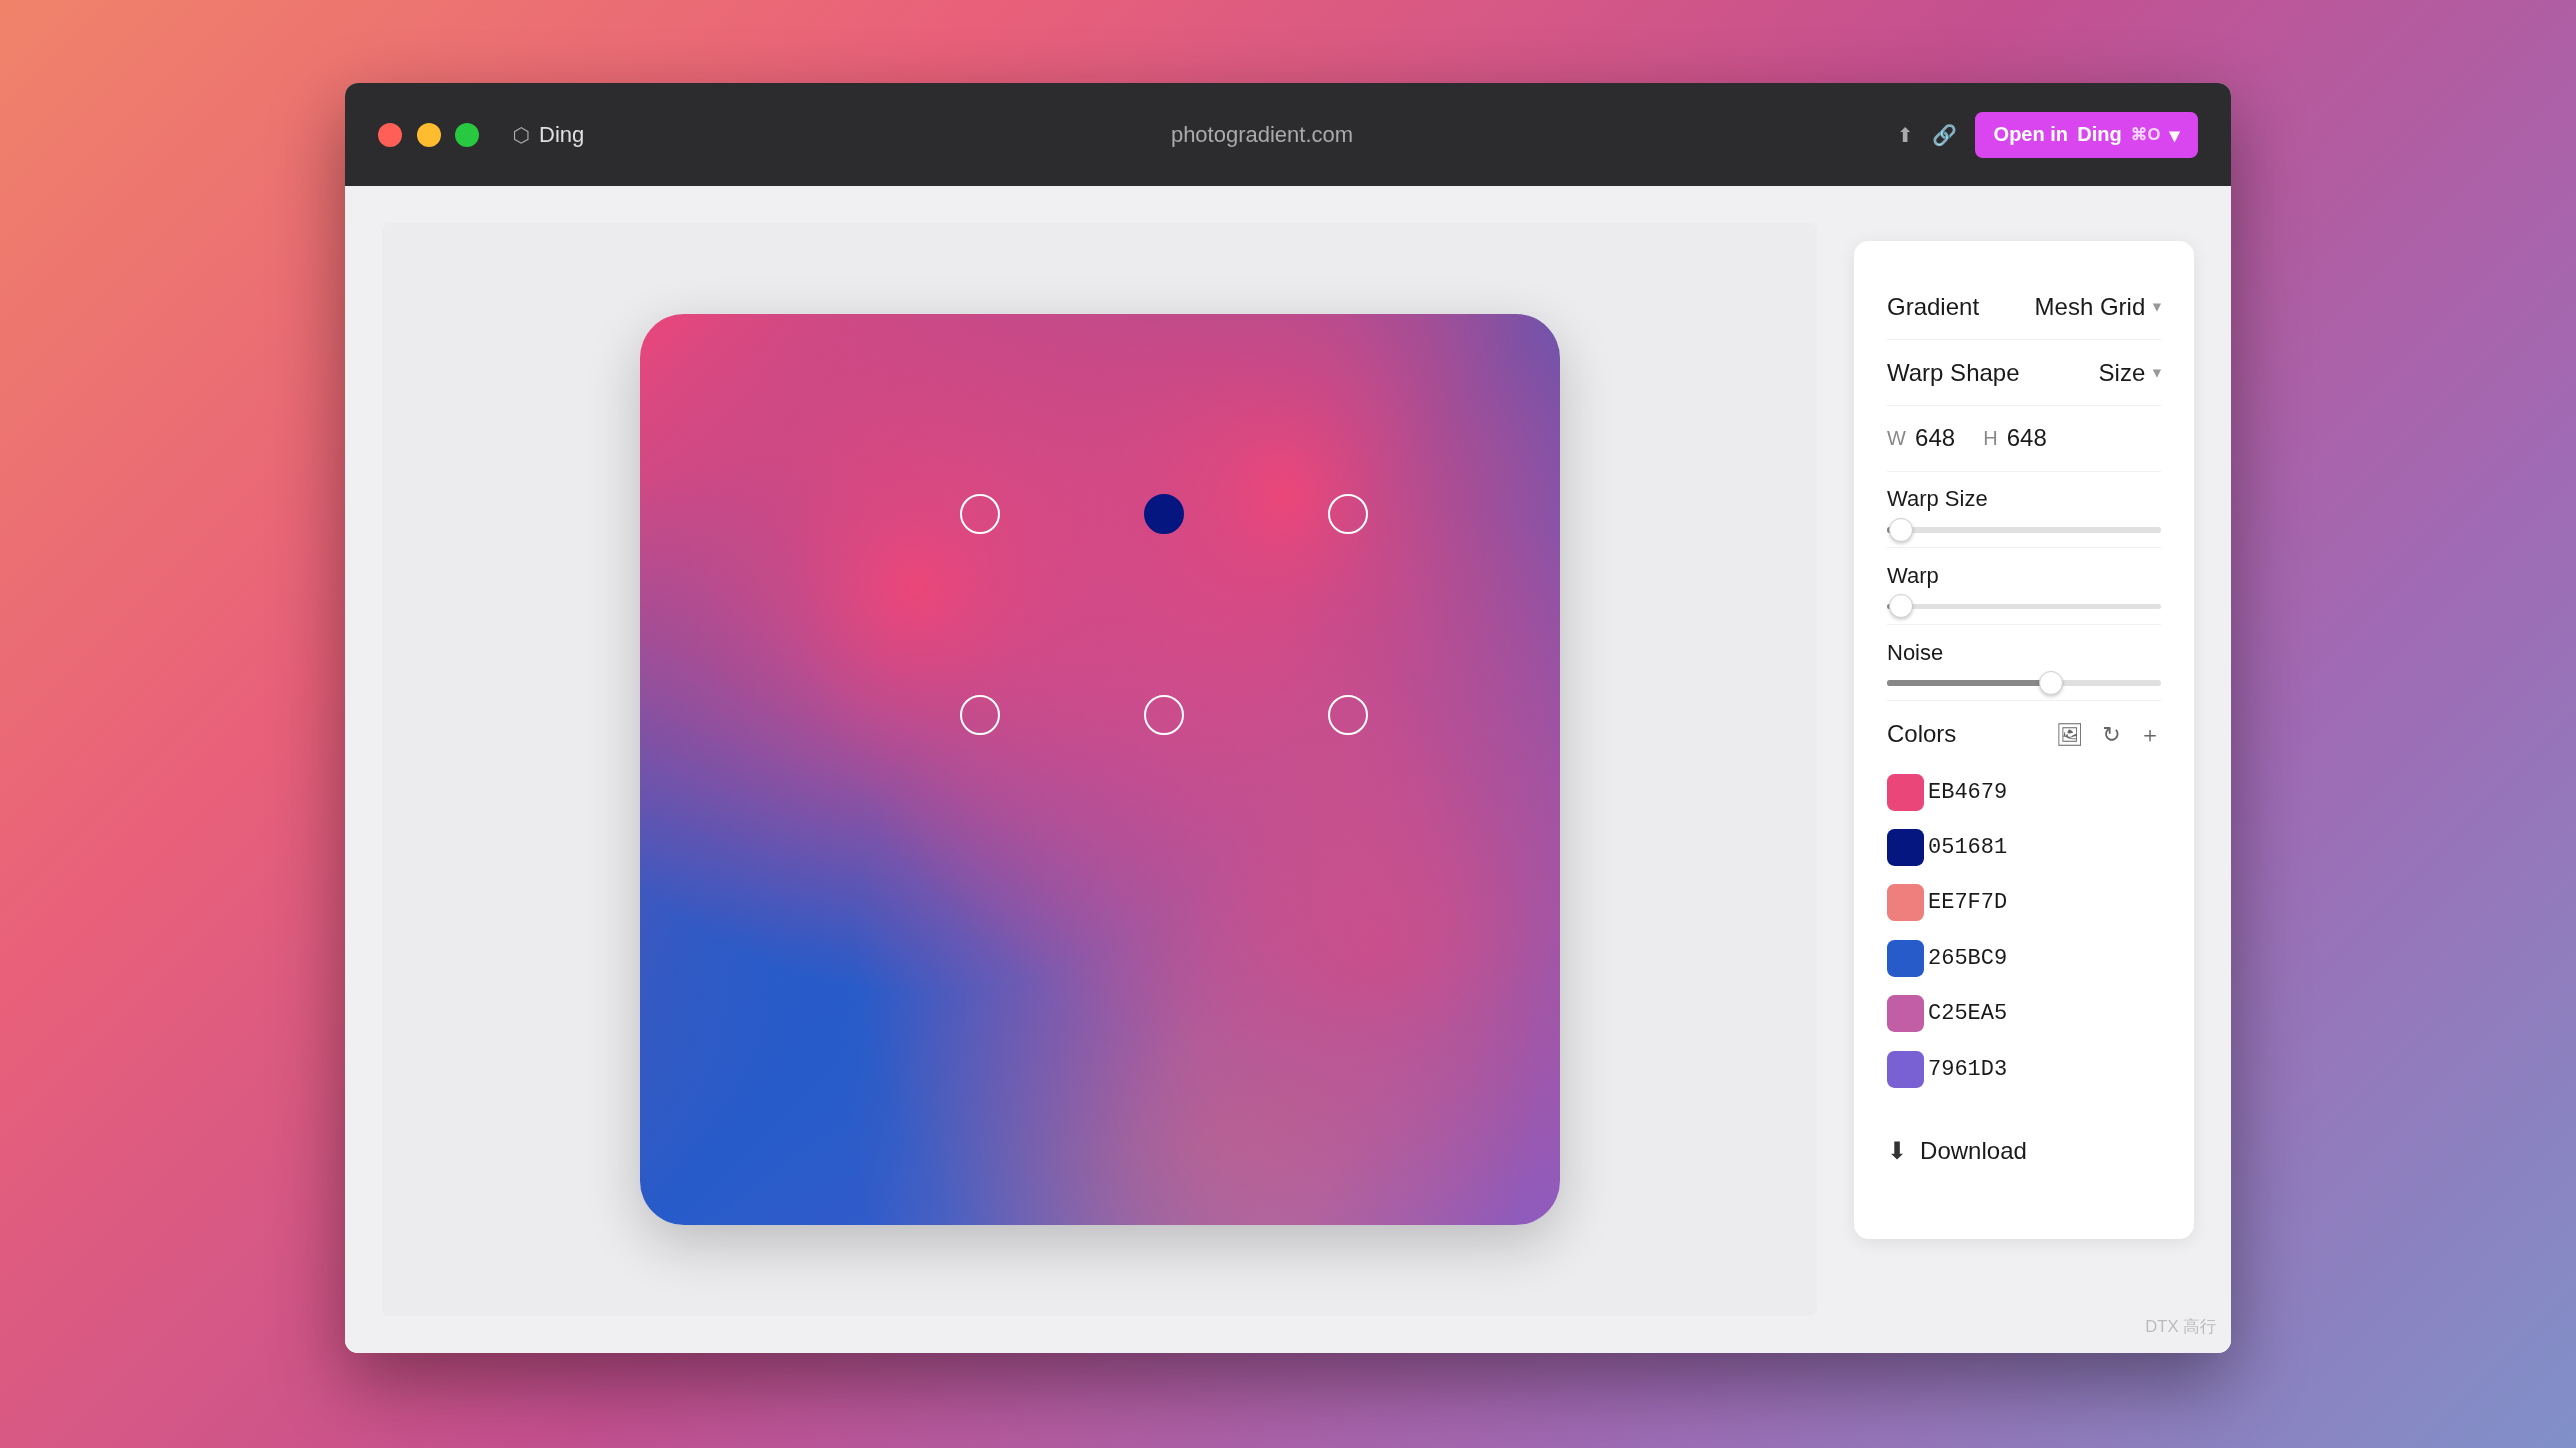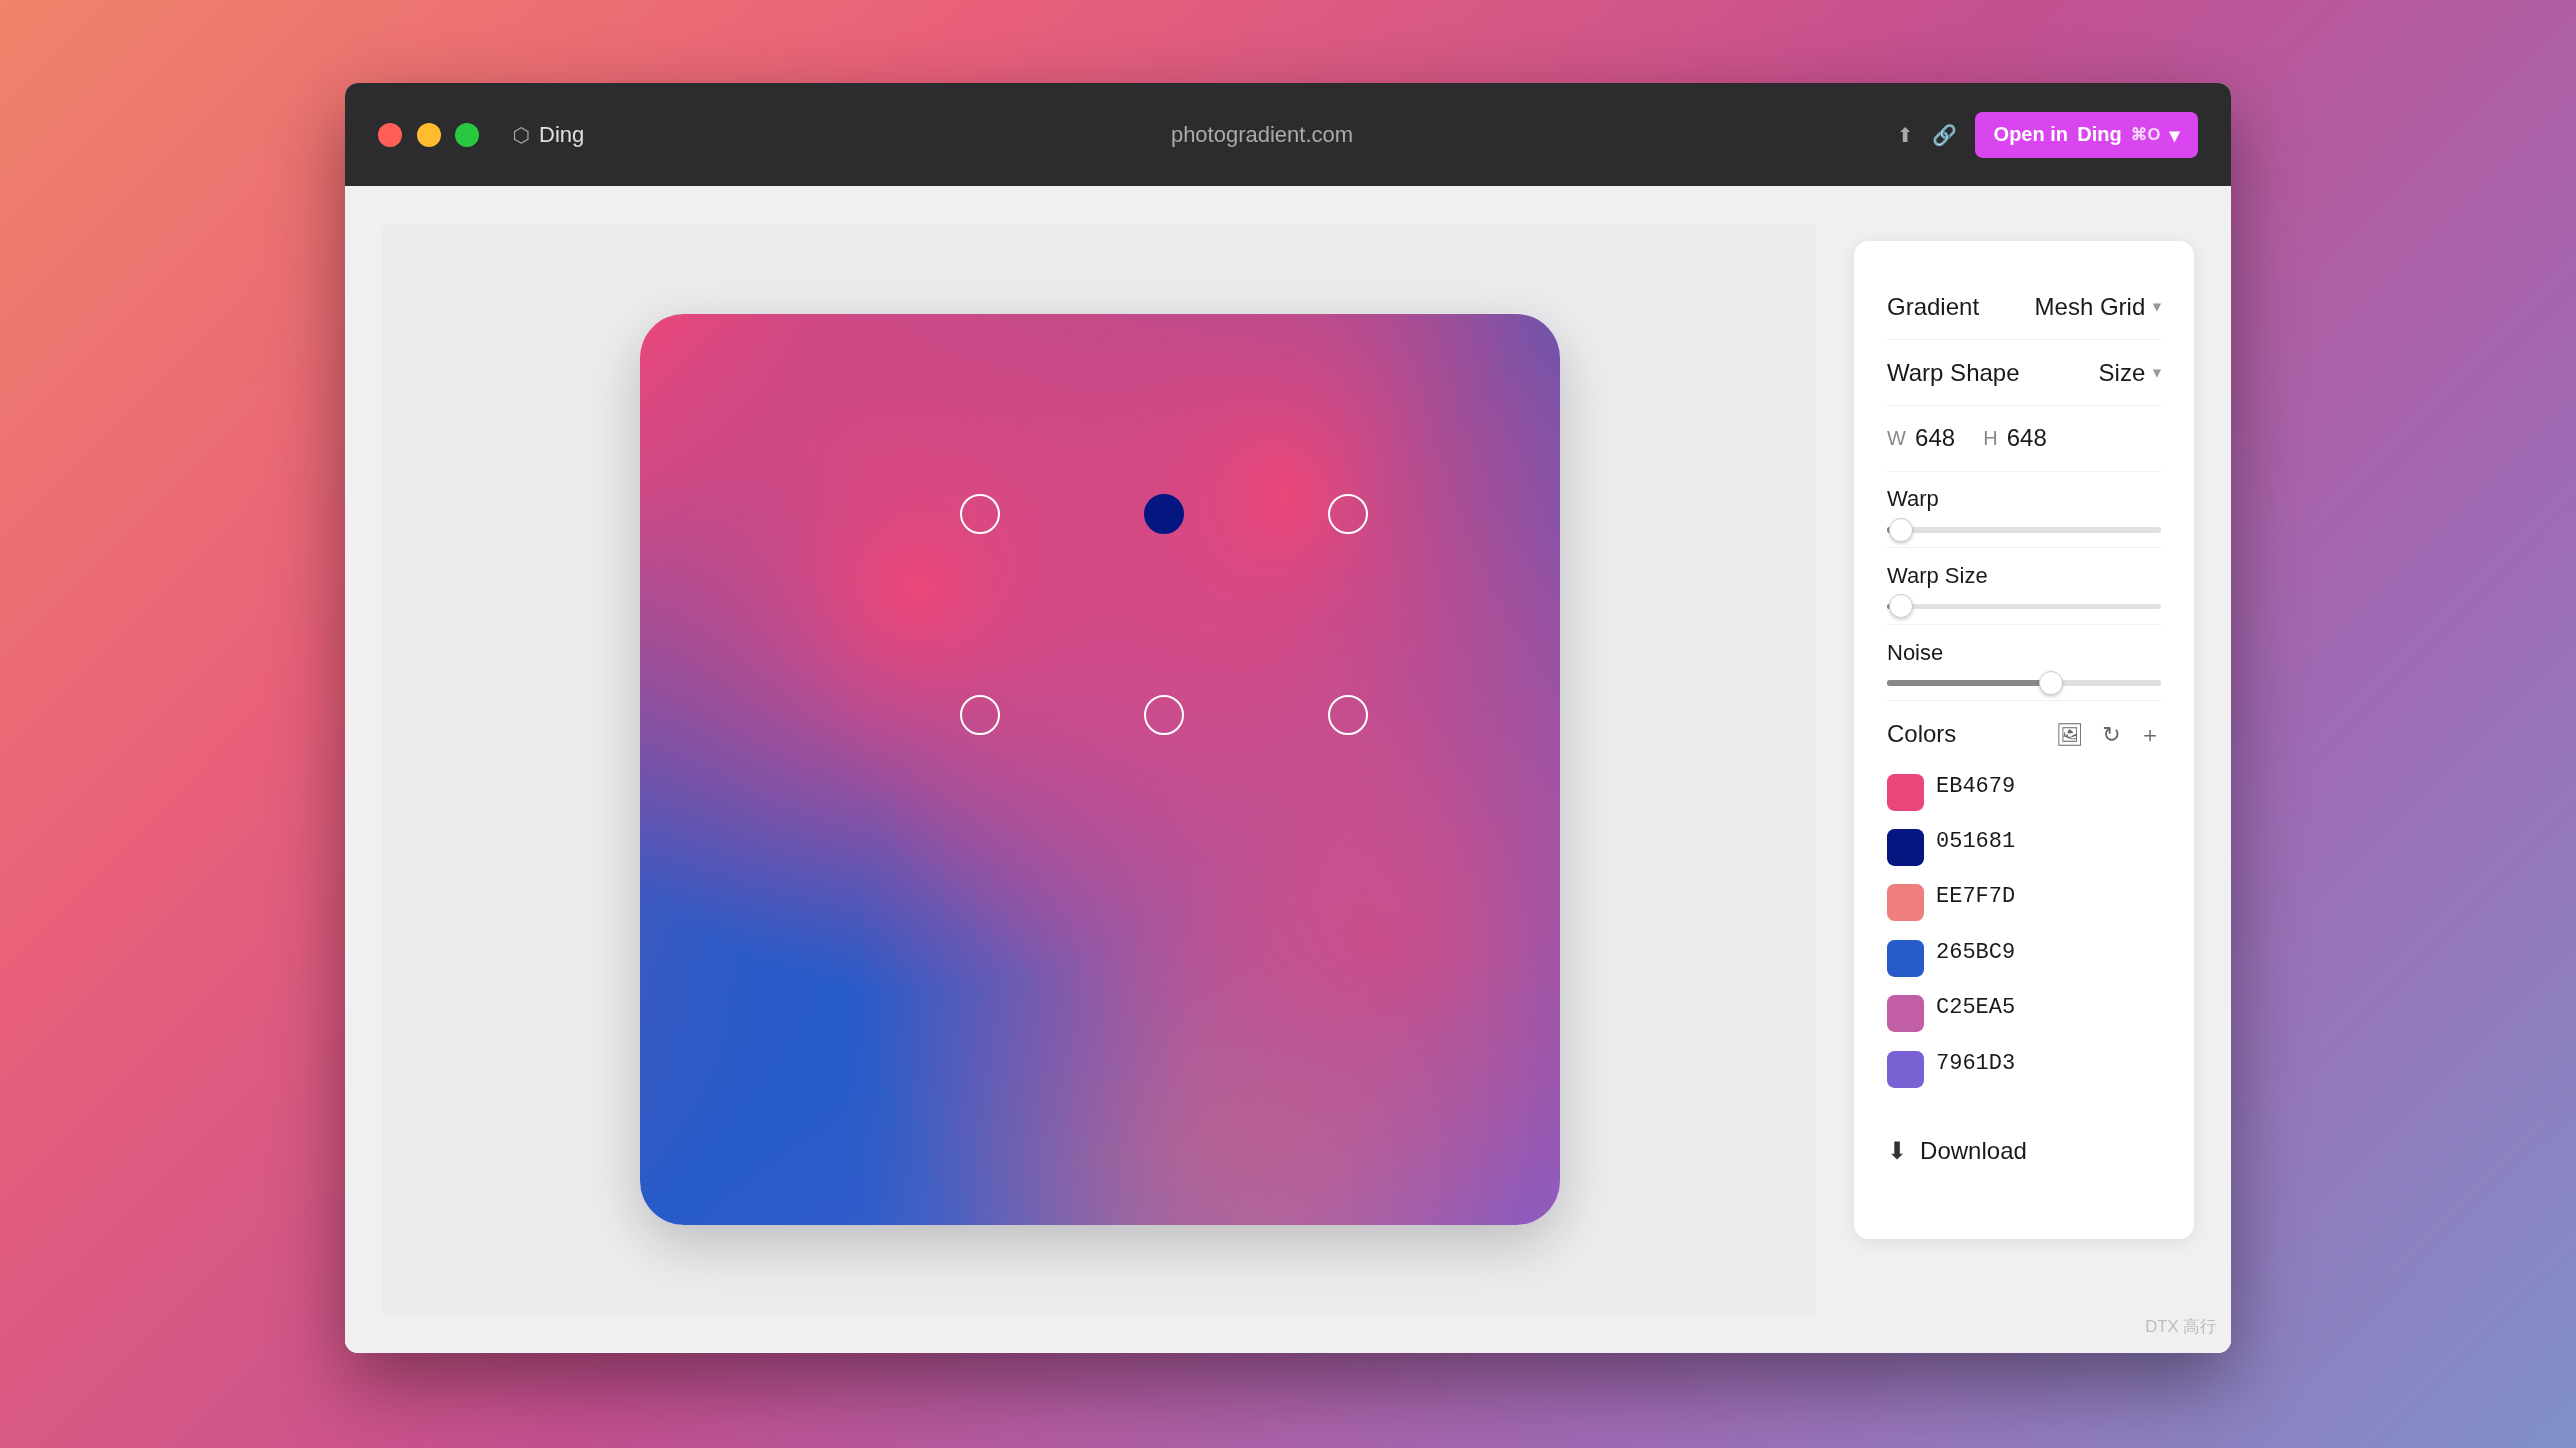--- a/index.html
+++ b/index.html
@@ -296,21 +296,22 @@
     }
 
     .color-action-icon {
       font-size: 22px;
       color: #666;
       cursor: pointer;
     }
 
     .color-item {
       display: flex;
-      gap: 12px;
+      align-items: center;
+      gap: 4px;
       padding: 9.2px 0;
     }
 
     .color-swatch {
       width: 37px;
       height: 37px;
       border-radius: 7.4px;
       flex-shrink: 0;
     }
 
@@ -418,29 +419,29 @@
           <span class="dim-label">W</span>
           <span class="dim-value">648</span>
         </div>
         <div class="dim-item">
           <span class="dim-label">H</span>
           <span class="dim-value">648</span>
         </div>
       </div>
 
       <div class="slider-row">
-        <div class="slider-label">Warp</div>
+        <div class="slider-label">Warp Size</div>
         <div class="slider-track">
           <div class="slider-fill" style="width: 5%;"></div>
           <div class="slider-thumb" style="left: 5%;"></div>
         </div>
       </div>
 
       <div class="slider-row">
-        <div class="slider-label">Warp Size</div>
+        <div class="slider-label">Warp</div>
         <div class="slider-track">
           <div class="slider-fill" style="width: 5%;"></div>
           <div class="slider-thumb" style="left: 5%;"></div>
         </div>
       </div>
 
       <div class="slider-row">
         <div class="slider-label">Noise</div>
         <div class="slider-track">
           <div class="slider-fill" style="width: 60%;"></div>

